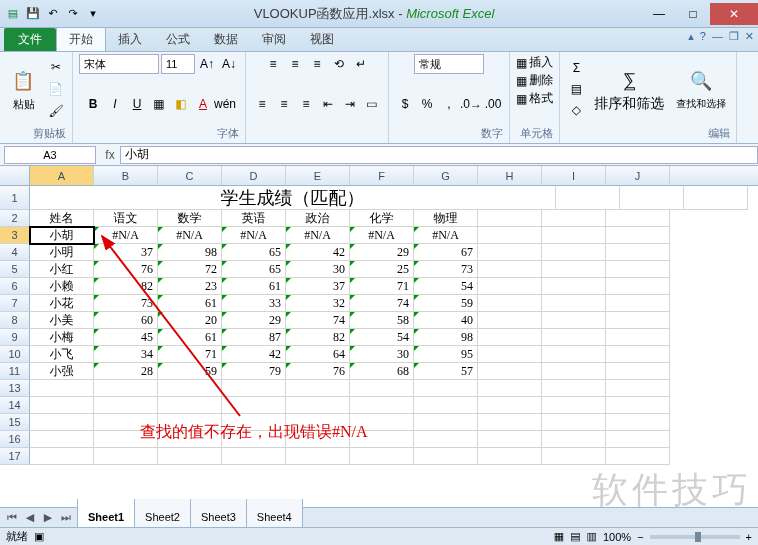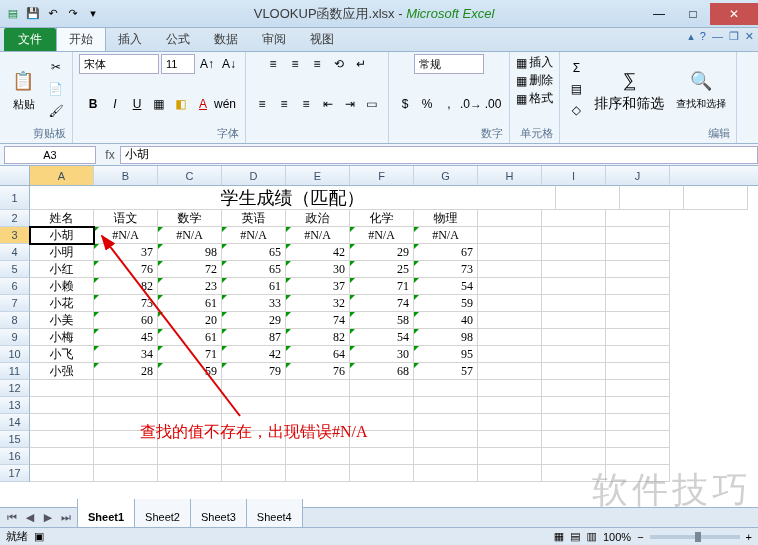--- a/index.html
+++ b/index.html
@@ -383,33 +383,20 @@
         <div class="cell right">59<div class="flag"></div></div>
         <div class="cell right">79<div class="flag"></div></div>
         <div class="cell right">76<div class="flag"></div></div>
         <div class="cell right">68<div class="flag"></div></div>
         <div class="cell right">57<div class="flag"></div></div>
         <div class="cell"></div>
         <div class="cell"></div>
         <div class="cell"></div>
       </div>
       <div class="gr">
-        <div class="rh">12</div>
-        <div class="cell"></div>
-        <div class="cell"></div>
-        <div class="cell"></div>
-        <div class="cell"></div>
-        <div class="cell"></div>
-        <div class="cell"></div>
-        <div class="cell"></div>
-        <div class="cell"></div>
-        <div class="cell"></div>
-        <div class="cell"></div>
-      </div>
-      <div class="gr">
         <div class="rh">13</div>
         <div class="cell"></div>
         <div class="cell"></div>
         <div class="cell"></div>
         <div class="cell"></div>
         <div class="cell"></div>
         <div class="cell"></div>
         <div class="cell"></div>
         <div class="cell"></div>
         <div class="cell"></div>

